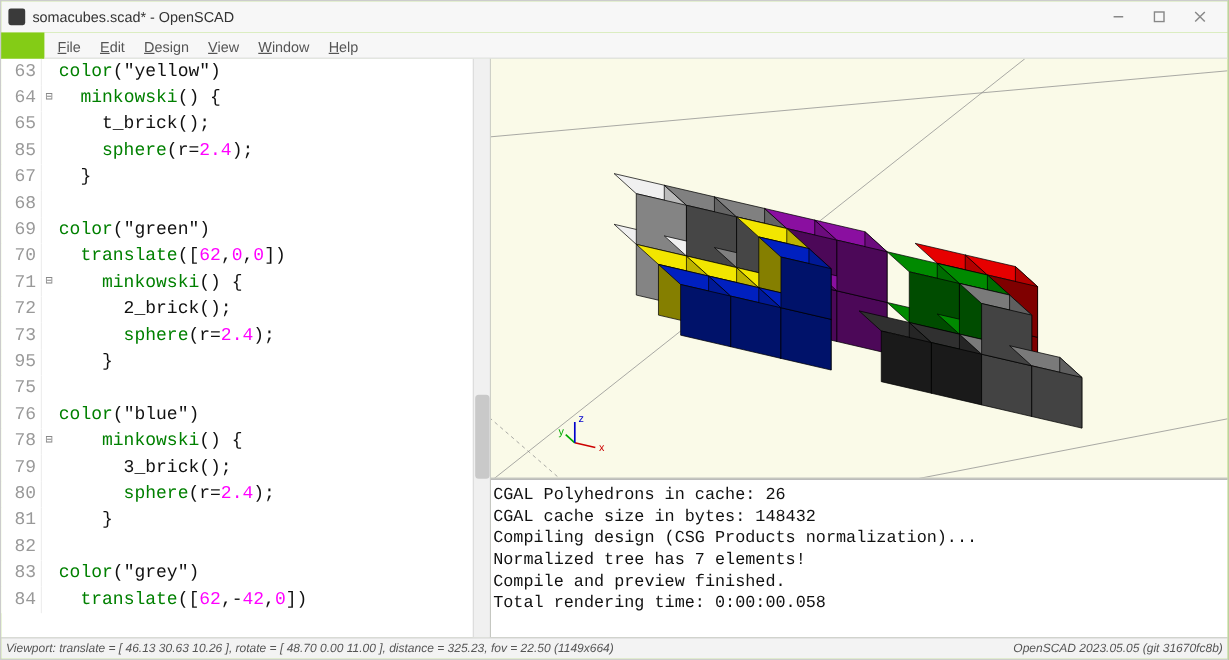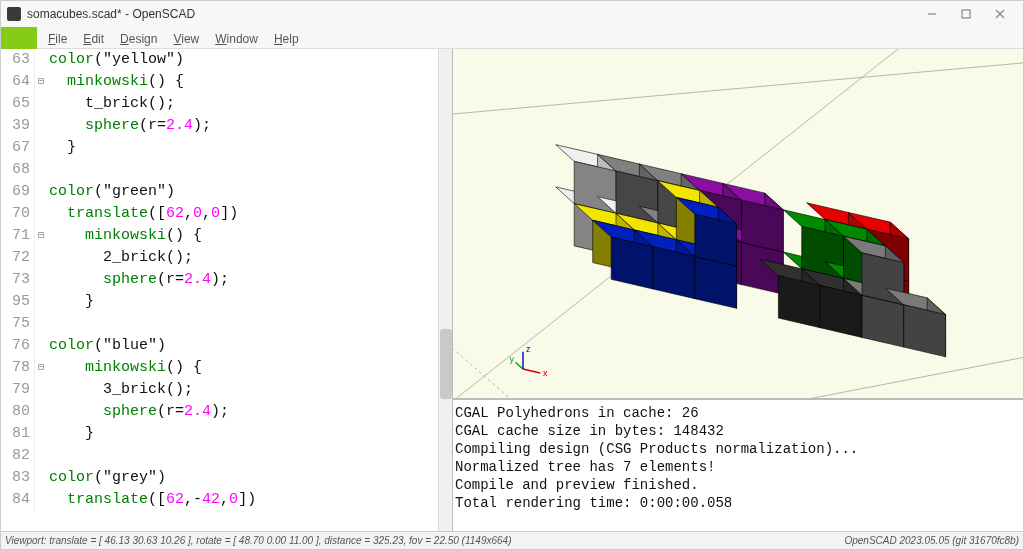--- a/index.html
+++ b/index.html
@@ -7,21 +7,21 @@
   .window { width: 1024px; height: 550px; display: flex; flex-direction: column; background: #84cc16; border: 1px solid #ccc; }
   .titlebar { height: 26px; background: #f7f7f7; display: flex; align-items: center; padding: 0 6px; color: #333; }
   .titlebar .app-icon { width: 14px; height: 14px; background: #3a3a3a; border-radius: 2px; margin-right: 6px; }
   .titlebar .title { flex: 1; font-size: 12px; }
   .winbtn { width: 34px; height: 22px; display: flex; align-items: center; justify-content: center; color: #777; }
   .winbtn svg { display: block; }
   .menubar { height: 22px; background: #f7f7f7; display: flex; align-items: flex-end; padding: 0 4px; gap: 2px; border-bottom: 1px solid #ddd; margin-left: 36px; }
   .menuitem { padding: 2px 7px; color: #555; cursor: default; }
   .menuitem u { text-decoration: underline; }
   .content { flex: 1; display: flex; min-height: 0; }
-  .editor { width: 452px; display: flex; flex-direction: column; border-right: 1px solid #bbb; background: #fff; position: relative; }
+  .editor { width: 408px; display: flex; flex-direction: column; border-right: 1px solid #bbb; background: #fff; position: relative; }
   .code-area { flex: 1; overflow: hidden; font-family: Consolas, "Courier New", monospace; font-size: 15px; line-height: 22px; position: relative; }
   .code-line { display: flex; height: 22px; white-space: pre; }
   .gutter { width: 34px; text-align: right; padding-right: 4px; color: #999; background: #fff; user-select: none; border-right: 1px solid #eee; }
   .fold { width: 12px; color: #888; text-align: center; font-size: 10px; user-select: none; }
   .code { padding-left: 2px; color: #111; }
   .tok-kw { color: #008000; }
   .tok-num { color: #ff00ff; }
   .editor-scrollbar { position: absolute; right: 0; top: 0; width: 14px; height: 100%; background: #f0f0f0; border-left: 1px solid #ddd; }
   .editor-scrollbar .thumb { position: absolute; left: 1px; width: 12px; top: 280px; height: 70px; background: #c9c9c9; border-radius: 3px; }
   .right { flex: 1; display: flex; flex-direction: column; min-width: 0; }
@@ -67,21 +67,21 @@
     <div class="menuitem"><u>H</u><span>elp</span></div>
   </div>
 
   <div class="content">
 
     <div class="editor">
       <div class="code-area" id="code-area">
           <div class="code-line"><div class="gutter">63</div><div class="fold"></div><div class="code"><span class="tok-kw">color</span><span>(</span><span>"yellow"</span><span>)</span></div></div>
           <div class="code-line"><div class="gutter">64</div><div class="fold">⊟</div><div class="code">  <span class="tok-kw">minkowski</span><span>() {</span></div></div>
           <div class="code-line"><div class="gutter">65</div><div class="fold"></div><div class="code">    <span>t_brick();</span></div></div>
-          <div class="code-line"><div class="gutter">39</div><div class="fold"></div><div class="code">    <span class="tok-kw">sphere</span><span>(r=</span><span class="tok-num">2.4</span><span>);</span></div></div>
+          <div class="code-line"><div class="gutter">85</div><div class="fold"></div><div class="code">    <span class="tok-kw">sphere</span><span>(r=</span><span class="tok-num">2.4</span><span>);</span></div></div>
           <div class="code-line"><div class="gutter">67</div><div class="fold"></div><div class="code">  <span>}</span></div></div>
           <div class="code-line"><div class="gutter">68</div><div class="fold"></div><div class="code"></div></div>
           <div class="code-line"><div class="gutter">69</div><div class="fold"></div><div class="code"><span class="tok-kw">color</span><span>(</span><span>"green"</span><span>)</span></div></div>
           <div class="code-line"><div class="gutter">70</div><div class="fold"></div><div class="code">  <span class="tok-kw">translate</span><span>([</span><span class="tok-num">62</span><span>,</span><span class="tok-num">0</span><span>,</span><span class="tok-num">0</span><span>])</span></div></div>
           <div class="code-line"><div class="gutter">71</div><div class="fold">⊟</div><div class="code">    <span class="tok-kw">minkowski</span><span>() {</span></div></div>
           <div class="code-line"><div class="gutter">72</div><div class="fold"></div><div class="code">      <span>2_brick();</span></div></div>
           <div class="code-line"><div class="gutter">73</div><div class="fold"></div><div class="code">      <span class="tok-kw">sphere</span><span>(r=</span><span class="tok-num">2.4</span><span>);</span></div></div>
           <div class="code-line"><div class="gutter">95</div><div class="fold"></div><div class="code">    <span>}</span></div></div>
           <div class="code-line"><div class="gutter">75</div><div class="fold"></div><div class="code"></div></div>
           <div class="code-line"><div class="gutter">76</div><div class="fold"></div><div class="code"><span class="tok-kw">color</span><span>(</span><span>"blue"</span><span>)</span></div></div>

